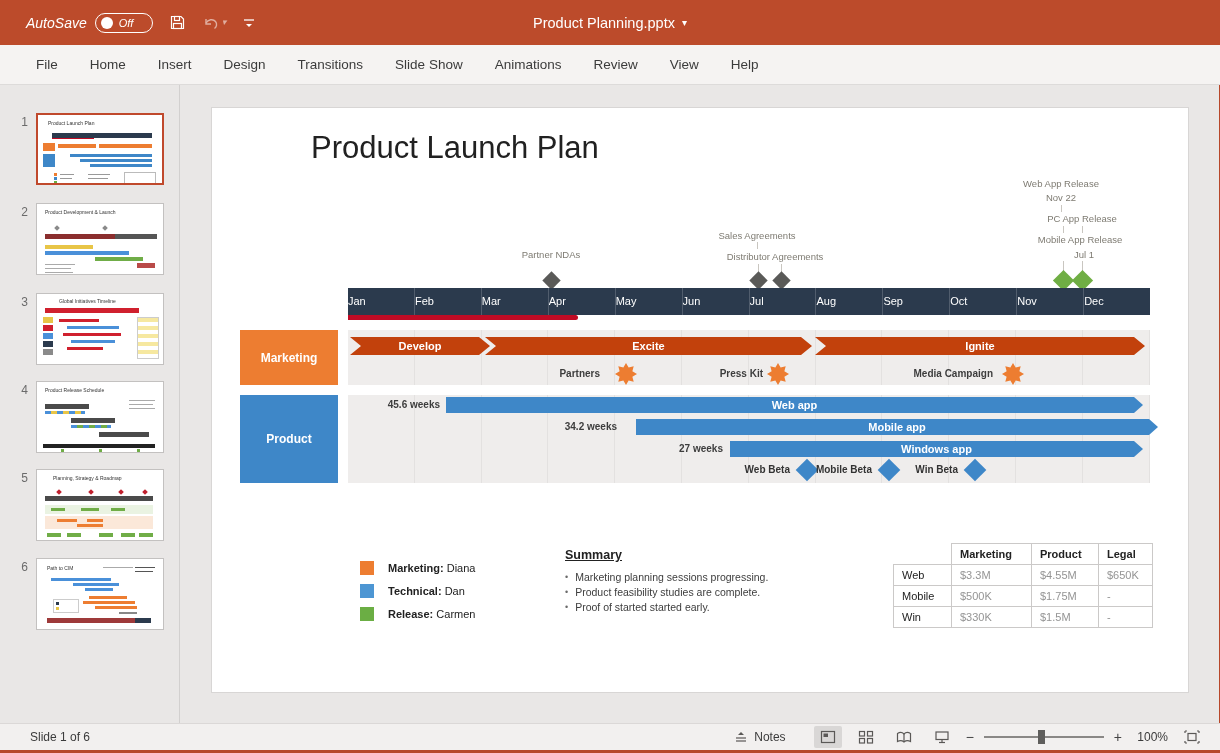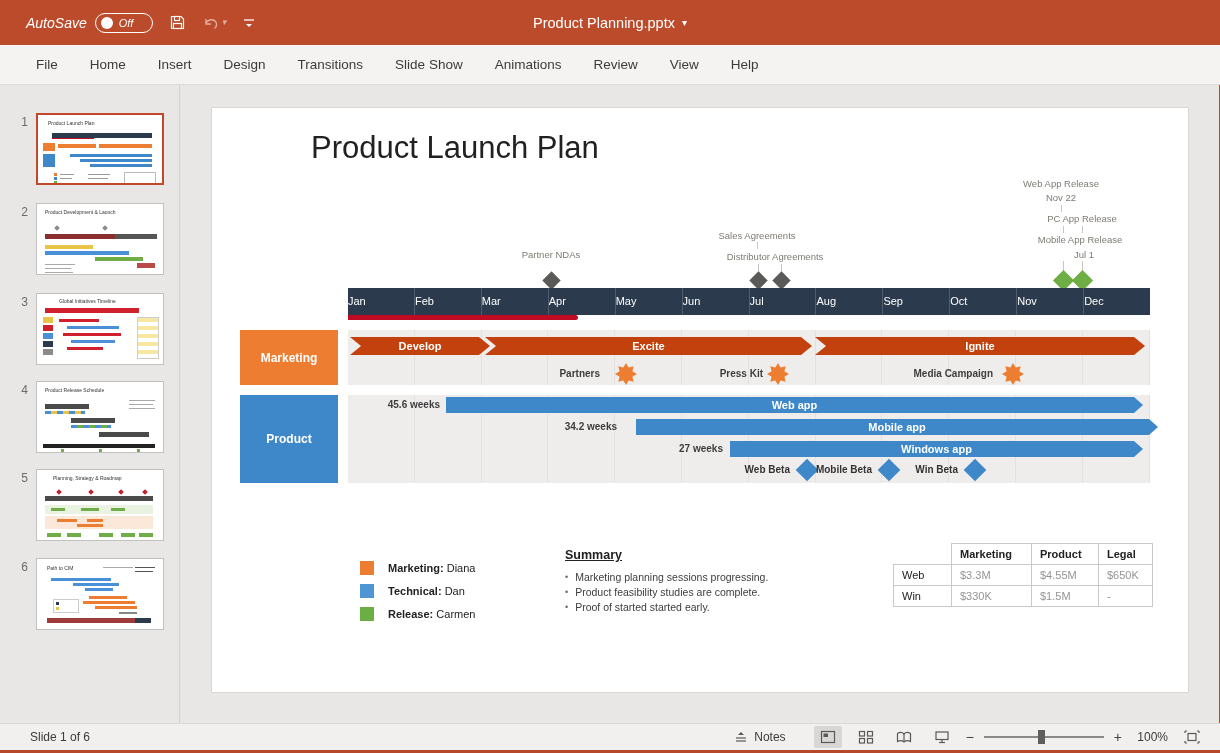--- a/index.html
+++ b/index.html
@@ -396,20 +396,26 @@
             <td class="hdr" style="width:67px">Product</td>
             <td class="hdr" style="width:54px">Legal</td>
           </tr>
           <tr>
             <td class="rowlbl">Web</td>
             <td class="val">$3.3M</td>
             <td class="val">$4.55M</td>
             <td class="val">$650K</td>
           </tr>
           <tr>
+            <td class="rowlbl">Mobile</td>
+            <td class="val">$500K</td>
+            <td class="val">$1.75M</td>
+            <td class="val">-</td>
+          </tr>
+          <tr>
             <td class="rowlbl">Win</td>
             <td class="val">$330K</td>
             <td class="val">$1.5M</td>
             <td class="val">-</td>
           </tr>
         </tbody>
           </table>
 
       </div>
     </div>

